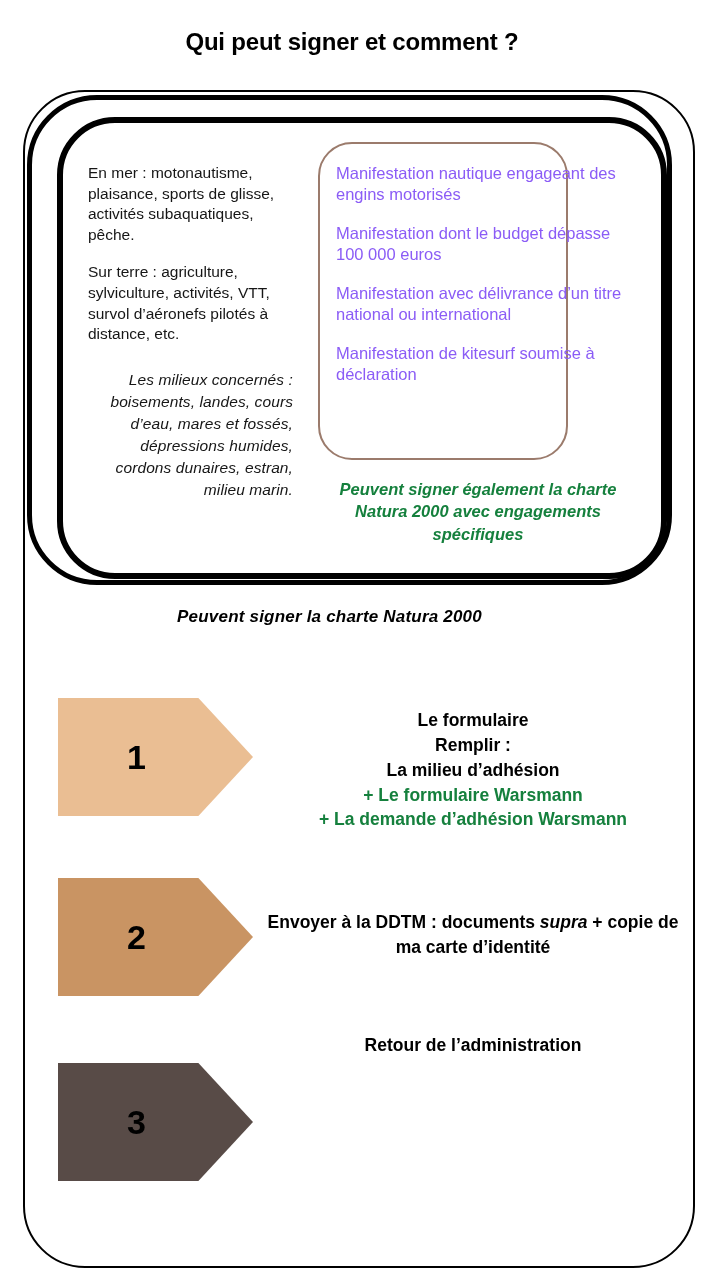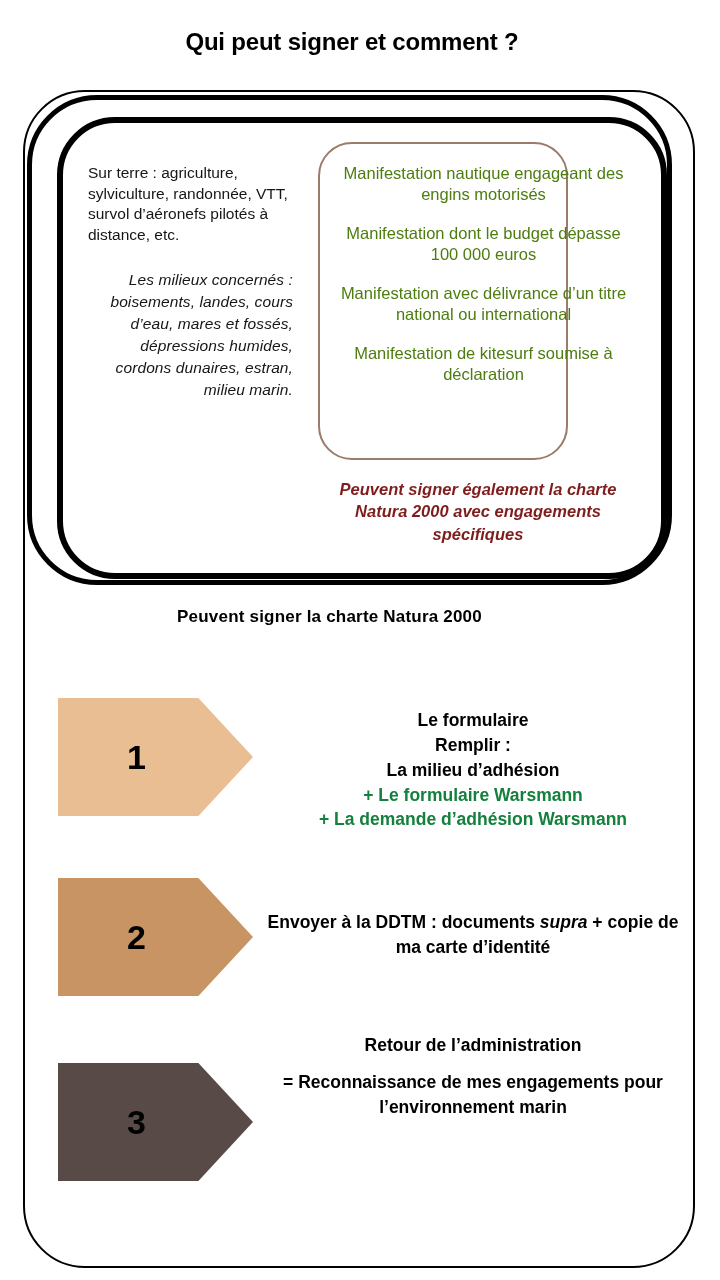--- a/index.html
+++ b/index.html
@@ -95,50 +95,50 @@
     height: 318px;
     border: 2px solid #9b7b6c;
     border-radius: 34px;
     box-sizing: border-box;
   }
   .brown-list {
     position: absolute;
     left: 336px;
     top: 163px;
     width: 295px;
-    color: #4d7c0f;
+    color: #8b5cf6;
     font-size: 16.5px;
     line-height: 1.30;
-    text-align: center;
   }
   .brown-list .item { margin-bottom: 17px; }
   .brown-list .item:last-child { margin-bottom: 0; }
 
   .brown-note {
     position: absolute;
     left: 318px;
     top: 478px;
     width: 320px;
     text-align: center;
-    color: #7f1d1d;
+    color: #15803d;
     font-size: 16.5px;
     font-weight: bold;
     font-style: italic;
     line-height: 1.35;
   }
 
   
   .capsule-caption {
     position: absolute;
     left: 0;
     top: 607px;
     width: 659px;
     text-align: center;
     font-size: 17px;
     font-weight: bold;
+    font-style: italic;
     color: #000;
     letter-spacing: 0.2px;
   }
 
   
   .step {
     position: absolute;
     left: 0;
     width: 720px;
   }
@@ -188,21 +188,22 @@
 <body>
 
 <div class="page-title">Qui peut signer et comment ?</div>
 
 <div class="page-frame"></div>
 
 <div class="outer-capsule"></div>
 <div class="inner-capsule"></div>
 
 <div class="left-col">
-  <div class="para">Sur terre : agriculture, sylviculture, randonnée, VTT, survol d’aéronefs pilotés à distance, etc.</div>
+  <div class="para">En mer : motonautisme, plaisance, sports de glisse, activités subaquatiques, pêche.</div>
+  <div class="para">Sur terre : agriculture, sylviculture, activités, VTT, survol d’aéronefs pilotés à distance, etc.</div>
   <div class="para italic-block">Les milieux concernés : boisements, landes, cours d’eau, mares et fossés, dépressions humides, cordons dunaires, estran, milieu marin.</div>
 </div>
 
 <div class="brown-box"></div>
 <div class="brown-list">
   <div class="item">Manifestation nautique engageant des engins motorisés</div>
   <div class="item">Manifestation dont le budget dépasse 100 000 euros</div>
   <div class="item">Manifestation avec délivrance d’un titre national ou international</div>
   <div class="item">Manifestation de kitesurf soumise à déclaration</div>
 </div>
@@ -231,15 +232,14 @@
     <span>Envoyer à la DDTM : documents </span><span class="it">supra</span><span> + copie de ma carte d’identité</span>
   </div>
 </div>
 
 <div class="step" id="step3">
   <div class="arrow">
     <span class="num">3</span>
   </div>
   <div class="step-text">
     <div style="margin-bottom:12px">Retour de l’administration</div>
-    <div>= Reconnaissance de mes engagements pour l’environnement marin</div>
   </div>
 </div>
 
 </body></html>

